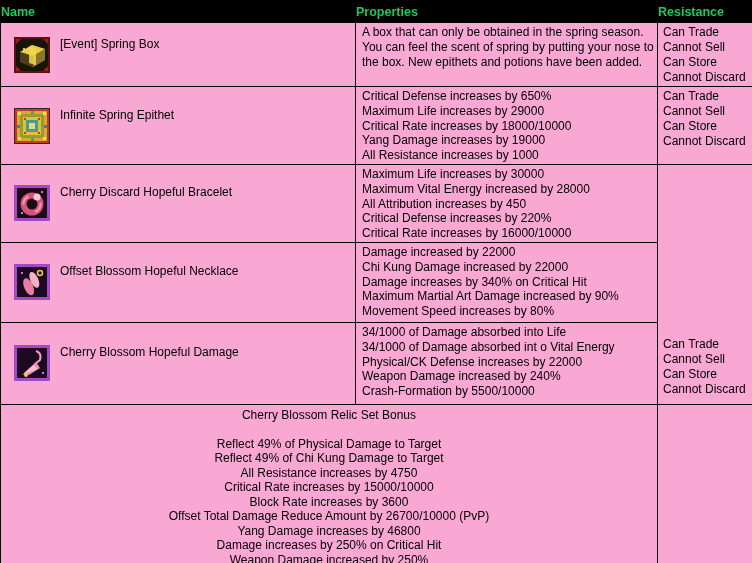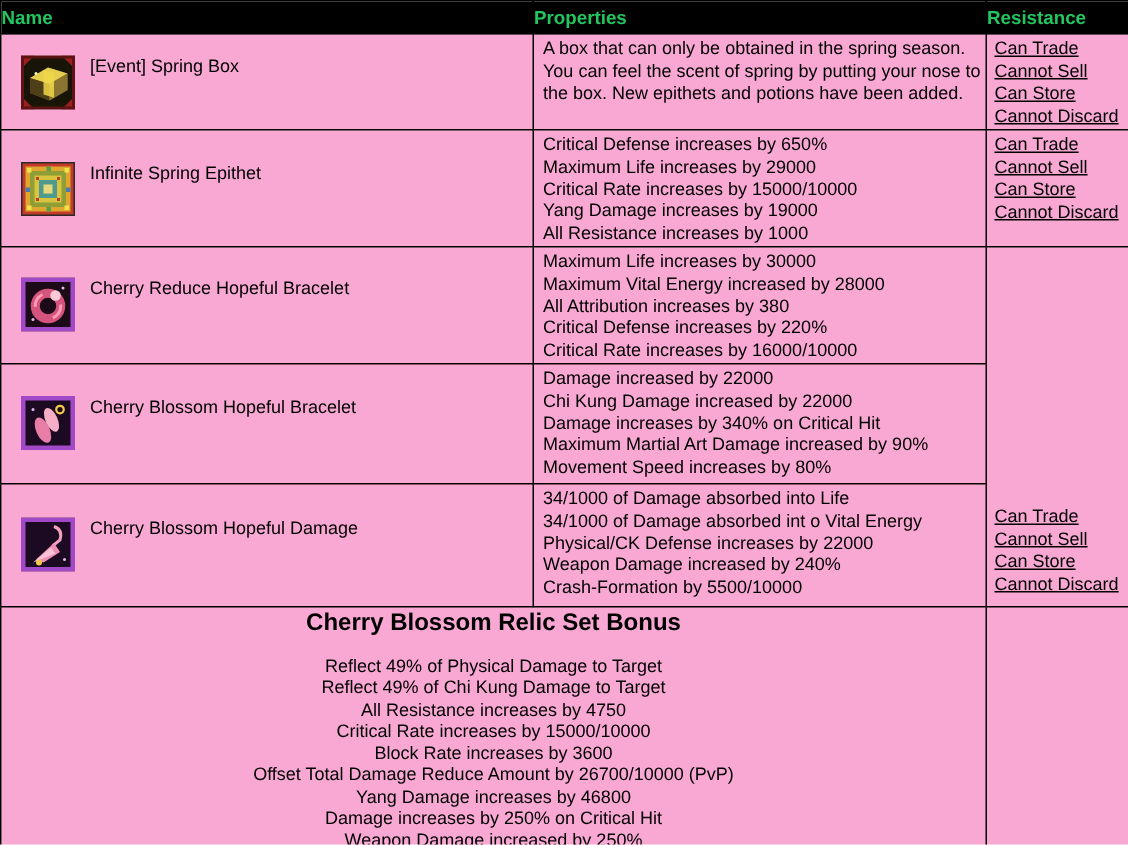--- a/index.html
+++ b/index.html
@@ -35,26 +35,25 @@
   .item-name { font-size:12px; line-height:14px; }
   .desc-cell .txt {
     white-space:pre-line;
     line-height:14.8px;
     padding:2px 3px 1px 6px;
   }
   .props-cell .txt {
     white-space:pre-line;
     line-height:15px;
     padding:2px 2px 1px 5px;
-    text-decoration:underline;
   }
   .props-merged { vertical-align:bottom; }
   .props-merged .txt { padding-bottom:7px; }
   .bonus-cell { text-align:center; padding-top:3px; }
-  .bonus-title { font-size:16px; font-weight:bold; line-height:15px; margin-bottom:14px; }
+  .bonus-title { font-size:12px; font-weight:normal; line-height:15px; margin-bottom:14px; }
   .bonus-lines { white-space:pre-line; font-size:12px; line-height:14.5px; }
 </style>
 </head>
 <body>
 
 <table class="item-table">
   <colgroup>
     <col style="width:355px">
     <col style="width:302px">
     <col style="width:95px">
@@ -126,21 +125,21 @@
               <rect x="10" y="24" width="2" height="2" fill="#c23b2a"></rect>
               <rect x="24" y="24" width="2" height="2" fill="#c23b2a"></rect>
             </svg>
           </span>
           <span class="item-name">Infinite Spring Epithet</span>
         </div>
       </td>
       <td class="desc-cell">
         <div class="txt">Critical Defense increases by 650%
 Maximum Life increases by 29000
-Critical Rate increases by 15000/10000
+Critical Rate increases by 18000/10000
 Yang Damage increases by 19000
 All Resistance increases by 1000</div>
       </td>
       <td class="props-cell">
         <div class="txt">Can Trade
 Cannot Sell
 Can Store
 Cannot Discard</div>
       </td>
     </tr>
@@ -152,27 +151,27 @@
             <svg viewBox="0 0 36 36" width="36" height="36">
               <rect width="36" height="36" fill="#1c0a18"></rect>
               <rect x="1.5" y="1.5" width="33" height="33" fill="none" stroke="#a249c8" stroke-width="3"></rect>
               <circle cx="18" cy="19" r="8.5" fill="none" stroke="#d4547e" stroke-width="6"></circle>
               <circle cx="18" cy="19" r="8.5" fill="none" stroke="#ff9ab4" stroke-width="2" stroke-dasharray="10 16"></circle>
               <circle cx="23" cy="12" r="3.5" fill="#f7c9d9"></circle>
               <circle cx="28" cy="7" r="1" fill="#e7b3ef"></circle>
               <circle cx="8" cy="28" r="1" fill="#e7b3ef"></circle>
             </svg>
           </span>
-          <span class="item-name">Cherry Reduce Hopeful Bracelet</span>
+          <span class="item-name">Cherry Discard Hopeful Bracelet</span>
         </div>
       </td>
       <td class="desc-cell">
         <div class="txt">Maximum Life increases by 30000
 Maximum Vital Energy increased by 28000
-All Attribution increases by 380
+All Attribution increases by 450
 Critical Defense increases by 220%
 Critical Rate increases by 16000/10000</div>
       </td>
       <td class="props-cell props-merged" rowspan="3">
         <div class="txt">Can Trade
 Cannot Sell
 Can Store
 Cannot Discard</div>
       </td>
     </tr>
@@ -185,21 +184,21 @@
               <rect width="36" height="36" fill="#1c0a22"></rect>
               <rect x="1.5" y="1.5" width="33" height="33" fill="none" stroke="#a249c8" stroke-width="3"></rect>
               <g transform="rotate(-24 18 18)">
                 <ellipse cx="13" cy="21" rx="4.5" ry="9" fill="#e87da6"></ellipse>
                 <ellipse cx="21" cy="17" rx="4" ry="8.5" fill="#f7aec7"></ellipse>
               </g>
               <circle cx="26" cy="9" r="2.5" fill="none" stroke="#f2c94c" stroke-width="1.5"></circle>
               <circle cx="8" cy="9" r="1" fill="#e7b3ef"></circle>
             </svg>
           </span>
-          <span class="item-name">Cherry Blossom Hopeful Bracelet</span>
+          <span class="item-name">Offset Blossom Hopeful Necklace</span>
         </div>
       </td>
       <td class="desc-cell">
         <div class="txt">Damage increased by 22000
 Chi Kung Damage increased by 22000
 Damage increases by 340% on Critical Hit
 Maximum Martial Art Damage increased by 90%
 Movement Speed increases by 80%</div>
       </td>
     </tr>

